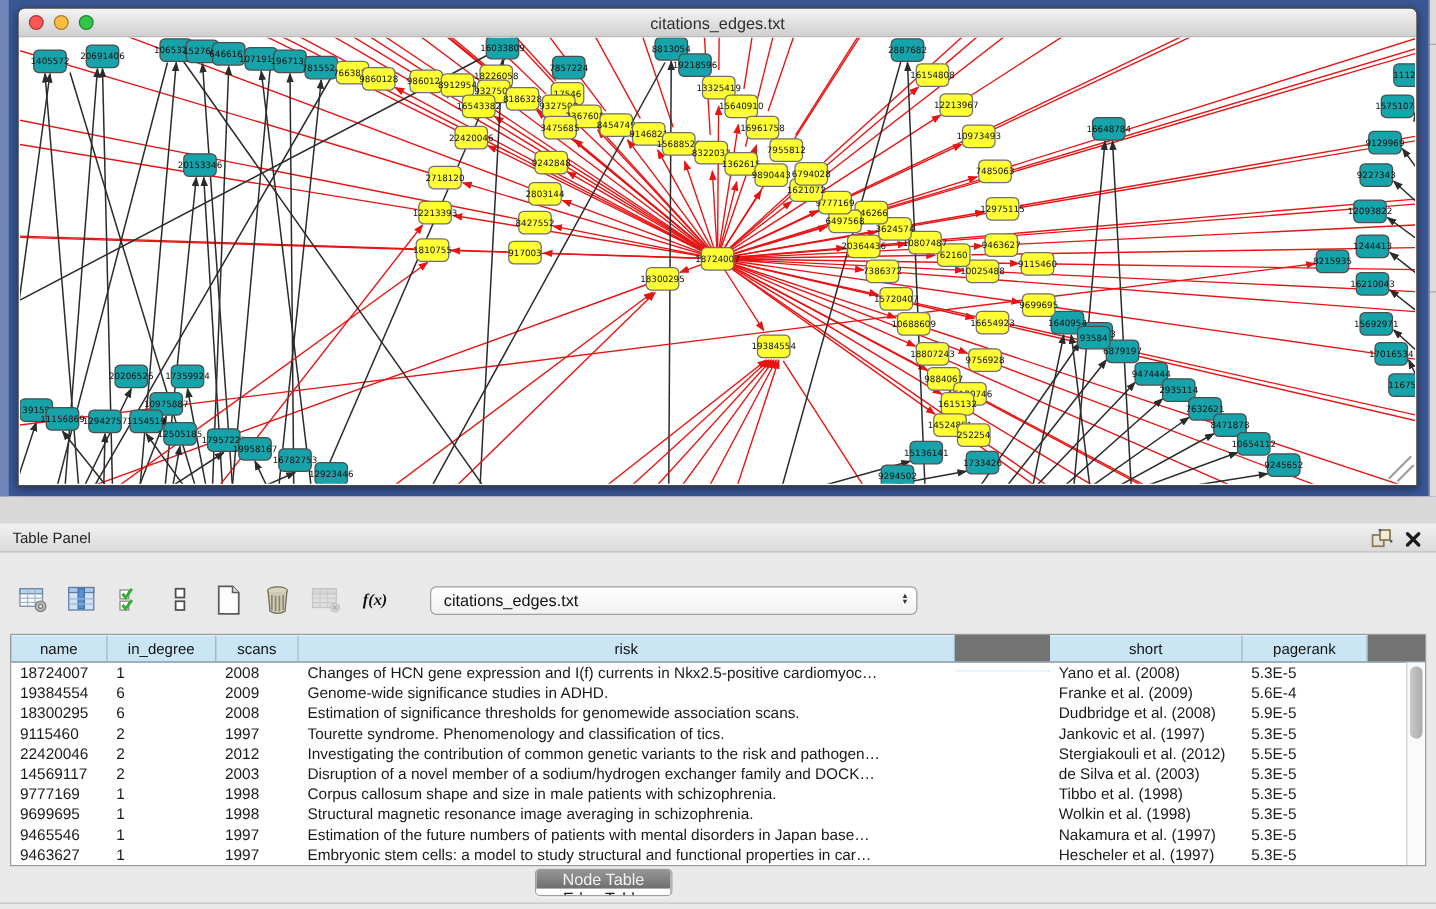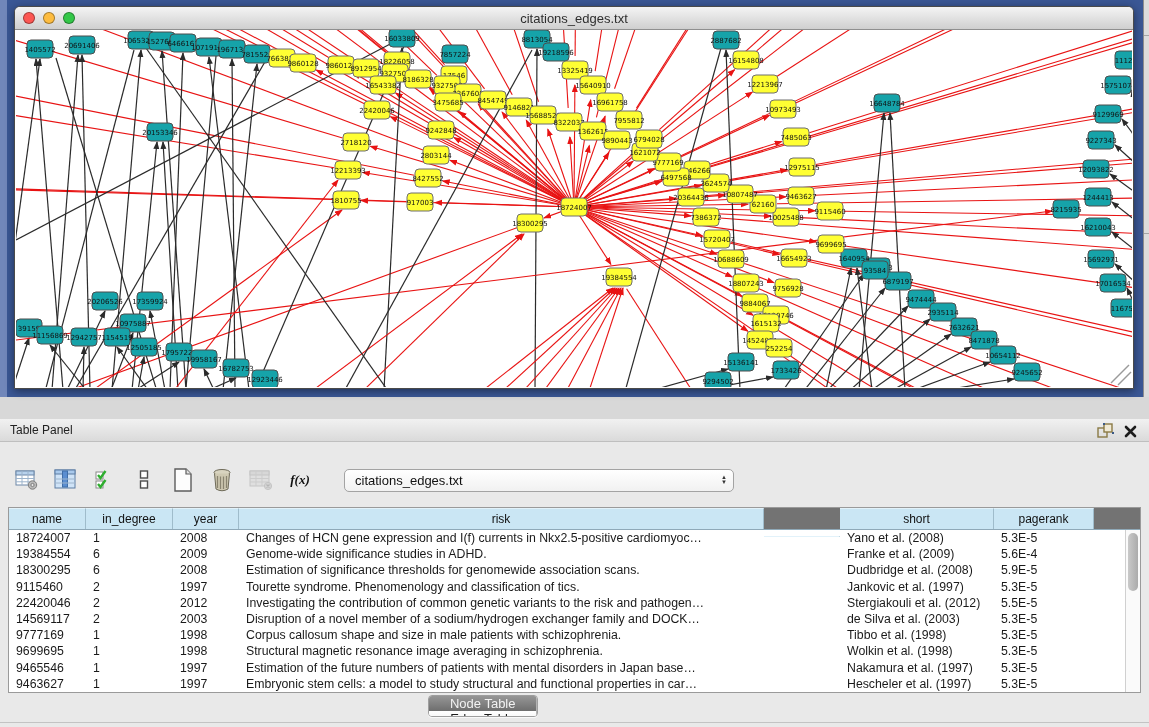--- a/index.html
+++ b/index.html
@@ -823,21 +823,21 @@
             <span>▲</span>
             <span>▼</span>
           </span>
       </div>
     </div>
 
     <div class="table-box">
       <div class="thead">
           <div class="th c0">name</div>
           <div class="th c1">in_degree</div>
-          <div class="th c2">year</div>
+          <div class="th c2">scans</div>
           <div class="th c3">risk</div>
           <div class="th c4"><span class="sort">△ </span>out_de…</div>
           <div class="th c5">short</div>
           <div class="th c6">pagerank</div>
         </div>
       <div class="tbody">
           <div class="tr">
             <div class="td c0">18724007</div>
             <div class="td c1">1</div>
             <div class="td c2">2008</div>

